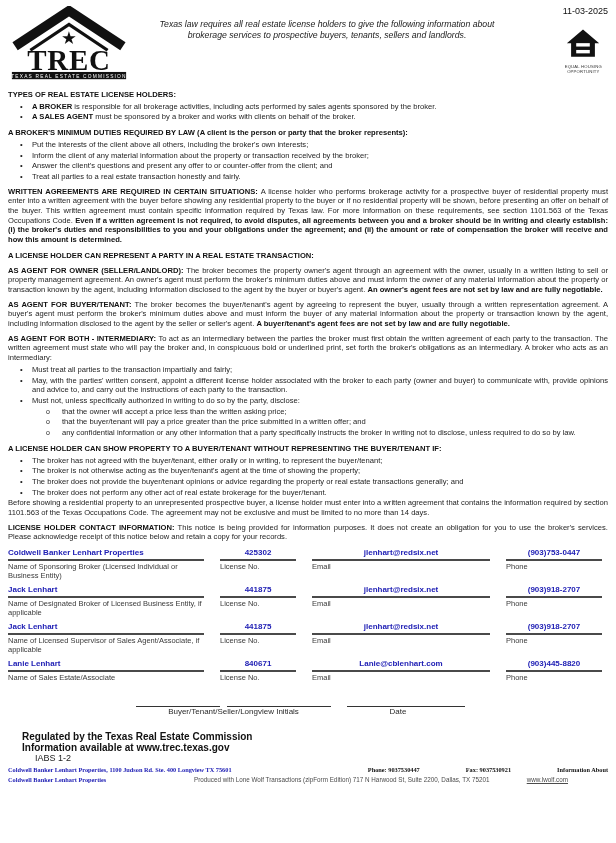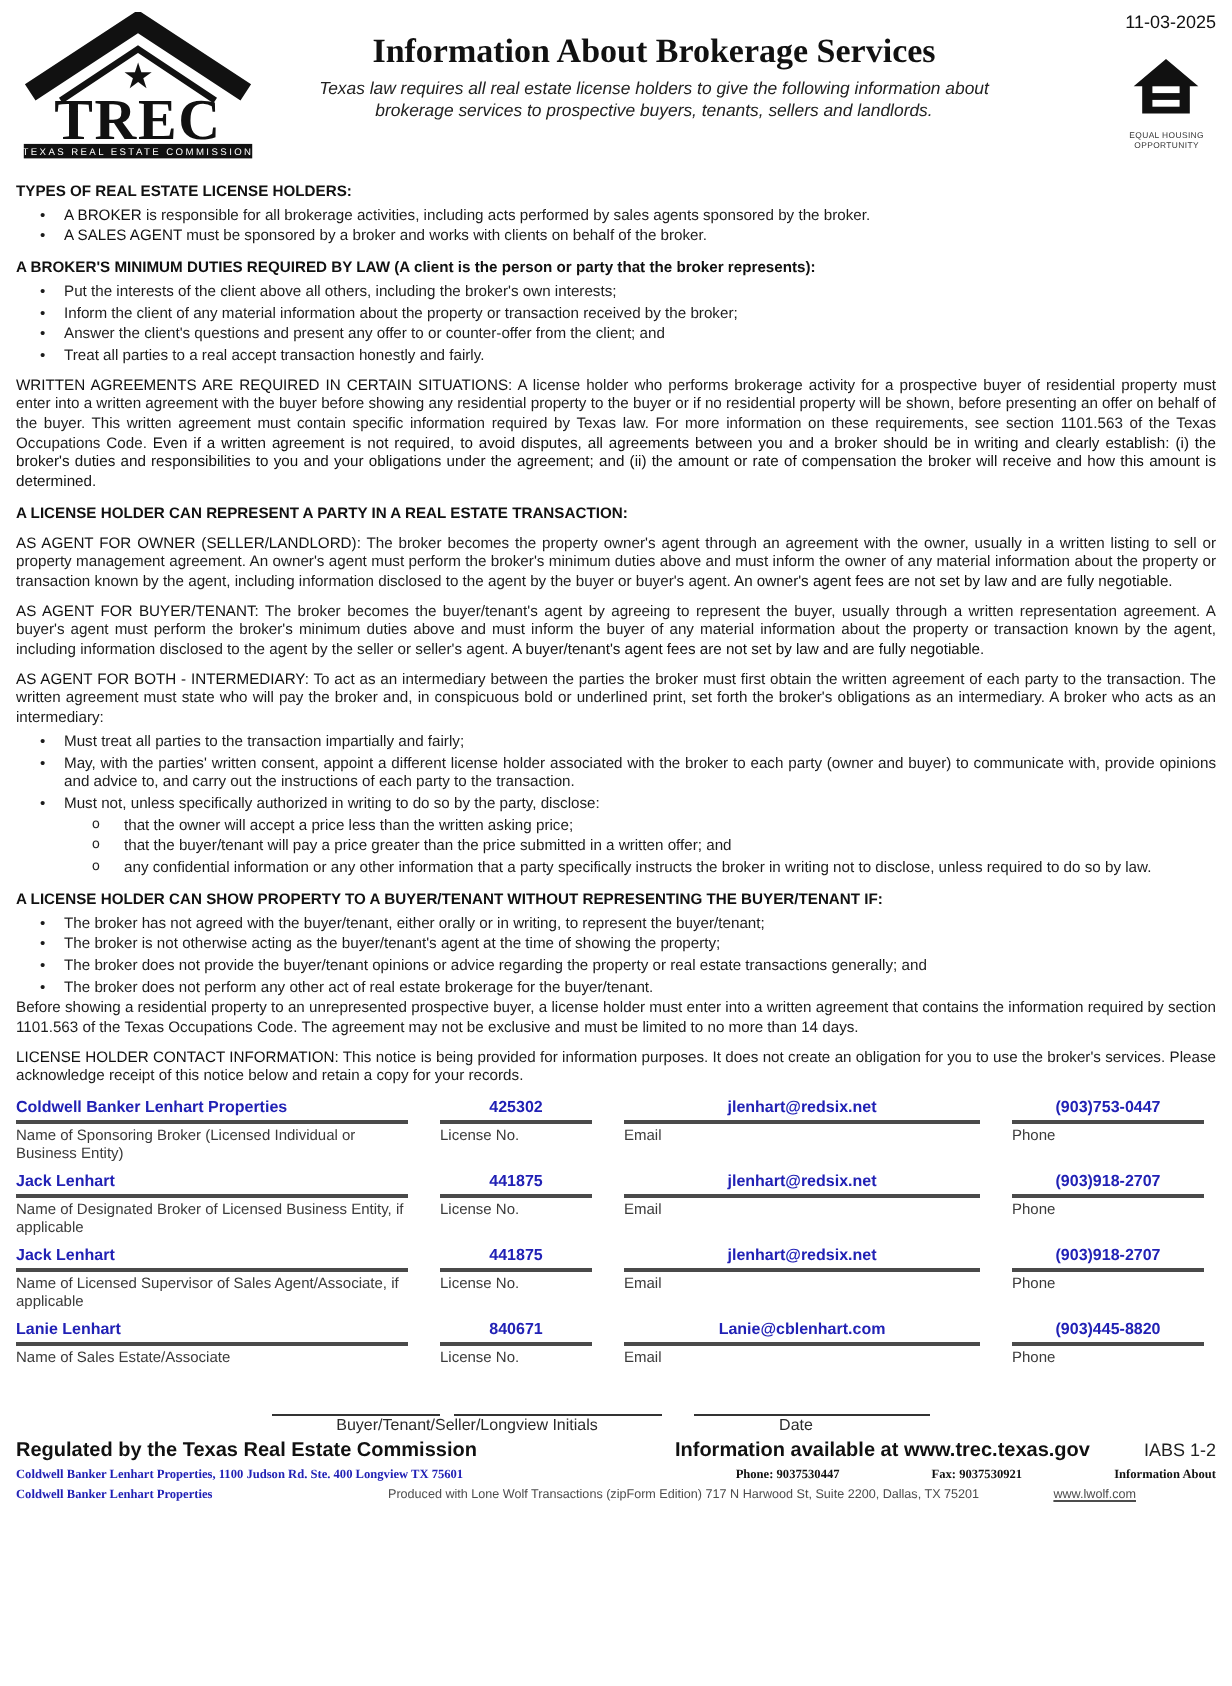--- a/index.html
+++ b/index.html
@@ -12,42 +12,42 @@
   .title{font-family:"Liberation Serif","DejaVu Serif",serif;font-weight:bold;font-size:17px;color:#111;}
   .subtitle{font-style:italic;font-size:8.7px;line-height:11px;color:#222;margin:3px auto 0;max-width:360px;}
   .hdr-r{width:84px;flex:0 0 84px;text-align:right;}
   .date{font-size:9px;color:#111;margin-bottom:12px;}
   .eho{display:inline-block;text-align:center;margin-right:6px;}
   .eho-cap{font-size:4.2px;line-height:5px;color:#333;letter-spacing:.2px;}
   
   .doc{font-size:7.6px;line-height:9.7px;color:#1d1d1d;}
   .h{font-weight:bold;margin:6px 0 2px 0;color:#111;}
   .p{text-align:justify;margin:5px 0 2px 0;}
-  .b{font-weight:normal;color:#111;}
+  .b{font-weight:bold;color:#111;}
   .li{display:flex;margin:0 0 1px 0;text-align:justify;}
   .li .mk{flex:0 0 12px;margin-left:12px;text-align:left;}
   .li .tx{flex:1;text-align:justify;}
   .li2 .mk{flex:0 0 16px;margin-left:38px;font-size:7px;}
   
   .contact{margin-top:6px;}
   .crow{display:grid;grid-template-columns:196px 76px 178px 96px;column-gap:16px;margin-bottom:5px;}
   .cval{font-weight:bold;color:#2121b5;font-size:8px;border-bottom:2px solid #4a4a4a;padding-bottom:1px;min-height:10px;}
   .ct .cval{text-align:center;}
   .clbl{font-size:7.5px;color:#3a3a3a;padding-top:1px;line-height:9px;}
   .ct .clbl{text-align:left;}
   
   .sig{margin-top:14px;margin-left:128px;font-size:8px;}
   .sig-lines{display:flex;align-items:flex-end;}
   .sigline{border-bottom:1.5px solid #333;height:10px;}
   .w1{width:84px;} .w2{width:104px;margin-left:7px;} .w3{width:118px;margin-left:16px;}
   .sig-labels{display:flex;}
   .sl1{width:195px;text-align:center;color:#2b2b2b;}
   .sl2{width:134px;text-align:center;color:#2b2b2b;}
   
-  .f1{display:flex;align-items:baseline;margin-top:3px;}
+  .f1{display:flex;align-items:baseline;margin-top:15px;flex-direction:column;}
   .f1-l{font-weight:bold;font-size:10px;color:#111;flex:1;}
   .f1-m{font-weight:bold;font-size:10px;color:#111;}
   .f1-r{font-size:9px;color:#222;margin-left:14px;padding-left:13px;}
   .f2{display:flex;align-items:baseline;margin-top:3px;font-family:"Liberation Serif","DejaVu Serif",serif;font-size:6.3px;}
   .f2-l{font-weight:bold;color:#2121b5;flex:1;}
   .f2-p,.f2-f{color:#111;font-weight:bold;margin-right:46px;}
   .f2-r{font-weight:bold;color:#111;}
   .f3{display:flex;align-items:baseline;margin-top:3px;font-size:6.3px;}
   .f3-l{font-family:"Liberation Serif","DejaVu Serif",serif;font-weight:bold;color:#2121b5;width:186px;}
   .f3-m{color:#4c4c4c;flex:1;}
@@ -63,21 +63,20 @@
       <svg width="122" height="74" viewBox="0 0 150 92">
         <path d="M8,50 L75,6 L142,50" fill="none" stroke="#111" stroke-width="12"></path>
         <path d="M27,55 L75,23 L123,55" fill="none" stroke="#111" stroke-width="4"></path>
         <text x="75" y="47" text-anchor="middle" font-size="22" fill="#111" font-family="'DejaVu Sans',sans-serif">★</text>
         <text x="75" y="79" text-anchor="middle" font-size="36" font-weight="bold" fill="#111" font-family="'Liberation Serif','DejaVu Serif',serif" letter-spacing="1">TREC</text>
         <rect x="4" y="82" width="142" height="9" fill="#111"></rect>
         <text x="75" y="89" text-anchor="middle" font-size="6" fill="#fff" font-family="'Liberation Sans',sans-serif" letter-spacing="1.5">TEXAS REAL ESTATE COMMISSION</text>
       </svg>
     </div>
     <div class="hdr-c">
-      <div class="title">Information About Brokerage Services</div>
       <div class="subtitle">Texas law requires all real estate license holders to give the following information about brokerage services to prospective buyers, tenants, sellers and landlords.</div>
     </div>
     <div class="hdr-r">
       <div class="date">11-03-2025</div>
       <div class="eho">
         <svg width="34" height="32" viewBox="0 0 40 36">
           <path d="M20,1 L39,17 L34,17 L34,33 L6,33 L6,17 L1,17 Z" fill="#111"></path>
           <rect x="12" y="17" width="16" height="4" fill="#fff"></rect>
           <rect x="12" y="25" width="16" height="4" fill="#fff"></rect>
         </svg>
@@ -110,21 +109,21 @@
         <div class="li">
           <div class="mk">•</div>
           <div class="tx"><span>Inform the client of any material information about the property or transaction received by the broker;</span></div>
         </div>
         <div class="li">
           <div class="mk">•</div>
           <div class="tx"><span>Answer the client's questions and present any offer to or counter-offer from the client; and</span></div>
         </div>
         <div class="li">
           <div class="mk">•</div>
-          <div class="tx"><span>Treat all parties to a real accept transaction honestly and fairly.</span></div>
+          <div class="tx"><span>Treat all parties to a real estate transaction honestly and fairly.</span></div>
         </div>
       </div>
       <div class="p"><span class="b">WRITTEN AGREEMENTS ARE REQUIRED IN CERTAIN SITUATIONS: </span><span>A license holder who performs brokerage activity for a prospective buyer of residential property must enter into a written agreement with the buyer before showing any residential property to the buyer or if no residential property will be shown, before presenting an offer on behalf of the buyer. This written agreement must contain specific information required by Texas law. For more information on these requirements, see section 1101.563 of the Texas Occupations Code. </span><span class="b">Even if a written agreement is not required, to avoid disputes, all agreements between you and a broker should be in writing and clearly establish: (i) the broker's duties and responsibilities to you and your obligations under the agreement; and (ii) the amount or rate of compensation the broker will receive and how this amount is determined.</span></div>
       <div class="h">A LICENSE HOLDER CAN REPRESENT A PARTY IN A REAL ESTATE TRANSACTION:</div>
       <div class="p"><span class="b">AS AGENT FOR OWNER (SELLER/LANDLORD): </span><span>The broker becomes the property owner's agent through an agreement with the owner, usually in a written listing to sell or property management agreement. An owner's agent must perform the broker's minimum duties above and must inform the owner of any material information about the property or transaction known by the agent, including information disclosed to the agent by the buyer or buyer's agent. </span><span class="b">An owner's agent fees are not set by law and are fully negotiable.</span></div>
       <div class="p"><span class="b">AS AGENT FOR BUYER/TENANT: </span><span>The broker becomes the buyer/tenant's agent by agreeing to represent the buyer, usually through a written representation agreement. A buyer's agent must perform the broker's minimum duties above and must inform the buyer of any material information about the property or transaction known by the agent, including information disclosed to the agent by the seller or seller's agent. </span><span class="b">A buyer/tenant's agent fees are not set by law and are fully negotiable.</span></div>
       <div class="p"><span class="b">AS AGENT FOR BOTH - INTERMEDIARY: </span><span>To act as an intermediary between the parties the broker must first obtain the written agreement of each party to the transaction. The written agreement must state who will pay the broker and, in conspicuous bold or underlined print, set forth the broker's obligations as an intermediary. A broker who acts as an intermediary:</span></div>
       <div>
         <div class="li">
           <div class="mk">•</div>

